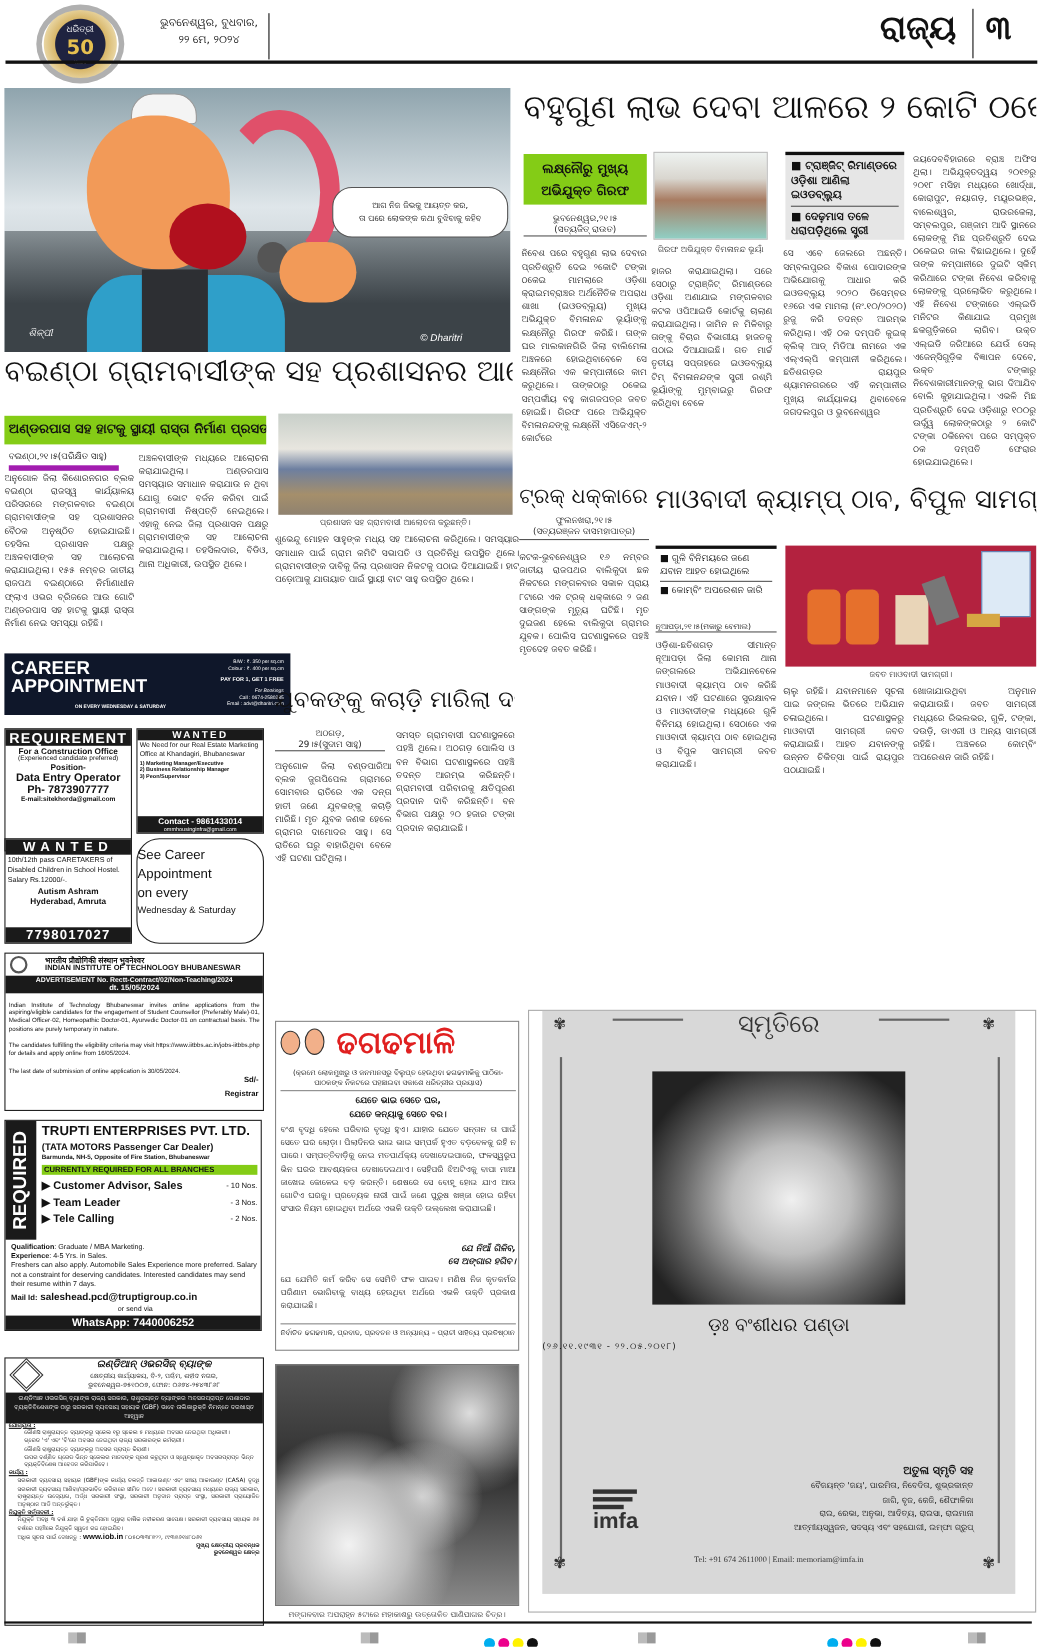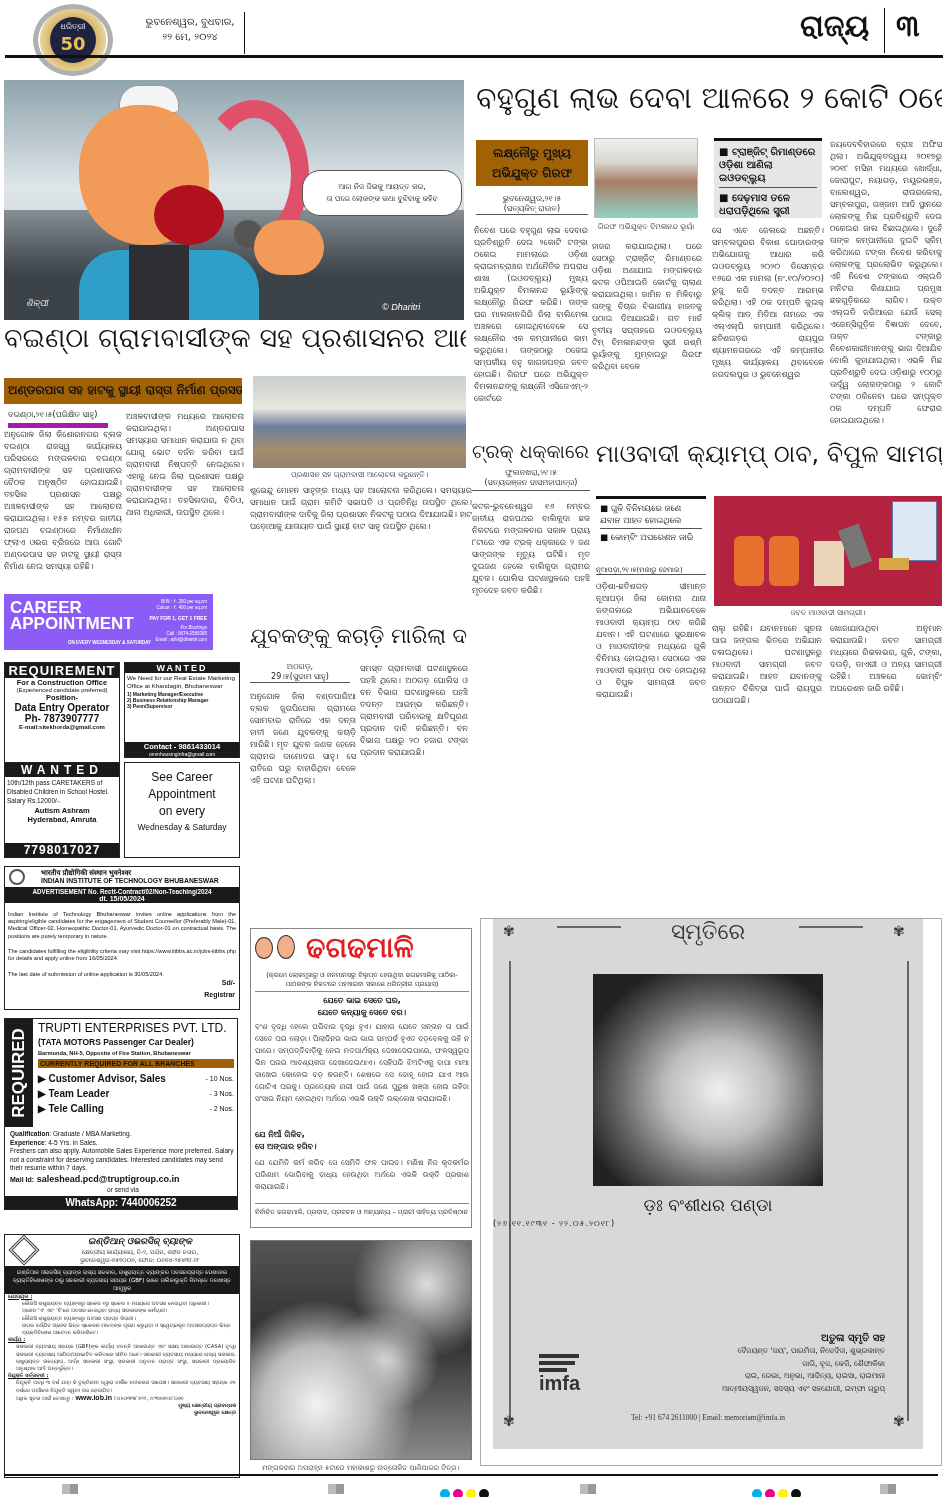--- a/index.html
+++ b/index.html
@@ -1,21 +1,21 @@
 <!DOCTYPE html>
 <html><head>
 <meta charset="utf-8">
 <style>
 *{box-sizing:border-box;margin:0;padding:0}
 body{width:945px;height:1497px;background:#fff;font-family:"DejaVu Sans",sans-serif;color:#111;position:relative;overflow:hidden}
 .abs{position:absolute}
 .rule{background:#111}
 .txt{font-size:8.2px;line-height:12px;text-align:justify;color:#222;overflow:hidden}
 .hd{font-family:"DejaVu Sans",sans-serif;font-weight:400;color:#111;white-space:nowrap;overflow:hidden}
-.gray{background:#a16207}
+.gray{background:#84cc16}
 .dark{background:#1a1a1a;color:#fff}
 .box{border:1.5px solid #222}
 .photo{background:linear-gradient(135deg,#8a9a8a,#cfd6cf 40%,#a08a70 70%,#6a7a8a)}
 .byline{font-size:8px;text-align:center;color:#222}
 .caption{font-size:7.5px;text-align:center;color:#333}
 .bullet-box{background:#e6e6e6;border-top:3px solid #111}
 .en{font-family:"Liberation Sans",sans-serif}
 .dot{display:inline-block;width:10px;height:10px;border-radius:50%;margin-right:3px}
 .grayblk{display:inline-block;width:16px;height:10px;background:linear-gradient(90deg,#bbb 50%,#999 50%)}
 </style>
@@ -73,21 +73,21 @@
 
 <article>
   <h2 class="abs hd" style="left:472px;top:440px;width:122px;font-size:19px;">ଟ୍ରକ୍ ଧକ୍କାରେ ୨ ମୃତ</h2>
   <div class="abs byline" style="left:472px;top:468px;width:118px;border-bottom:1px solid #555;padding-bottom:2px;">
     <div>ଫୁଲନଖରା,୨୧।୫</div>
     <div>(ସତ୍ୟରଞ୍ଜନ ଦାସମହାପାତ୍ର)</div>
   </div>
   <div class="abs txt" style="left:472px;top:500px;width:118px;height:390px;">କଟକ-ଭୁବନେଶ୍ୱର ୧୬ ନମ୍ବର ଜାତୀୟ ରାଜପଥର ବାଲିକୁଦା ଛକ ନିକଟରେ ମଙ୍ଗଳବାର ସକାଳ ପ୍ରାୟ ୮ଟାରେ ଏକ ଟ୍ରକ୍ ଧକ୍କାରେ ୨ ଜଣ ସାଙ୍ଗଙ୍କ ମୃତ୍ୟୁ ଘଟିଛି। ମୃତ ଦୁଇଜଣ ହେଲେ ବାଲିକୁଦା ଗ୍ରାମର ଯୁବକ। ପୋଲିସ ଘଟଣାସ୍ଥଳରେ ପହଞ୍ଚି ମୃତଦେହ ଜବତ କରିଛି।</div>
 </article>
 
-<aside class="abs" style="left:4px;top:594px;width:209px;height:56px;background:#8b5cf6;color:#fff;">
+<aside class="abs" style="left:4px;top:594px;width:260px;height:56px;background:#0f172a;color:#fff;">
   <div class="en" style="position:absolute;left:6px;top:4px;font-size:17px;font-weight:bold;">CAREER</div>
   <div class="en" style="position:absolute;left:6px;top:20px;font-size:17px;font-weight:bold;">APPOINTMENT</div>
   <div class="en" style="position:absolute;left:64px;top:46px;font-size:4.5px;font-weight:bold;">ON EVERY WEDNESDAY &amp; SATURDAY</div>
   <div class="en" style="position:absolute;right:6px;top:5px;font-size:4.5px;text-align:right;line-height:6px;">
     <div>B/W : ₹. 350 per sq.cm</div>
     <div>Colour : ₹. 400 per sq.cm</div>
     <div style="font-size:5px;font-weight:bold;margin-top:4px;">PAY FOR 1, GET 1 FREE</div>
     <div style="margin-top:4px;font-style:italic;">For Bookings</div>
     <div>Call : 0674-2580385</div>
     <div>Email : advt@dharitri.com</div>
@@ -117,21 +117,21 @@
 </aside>
 
 <aside class="abs box en" style="left:4px;top:762px;width:116px;height:96px;">
   <div class="dark" style="font-size:12px;font-weight:bold;text-align:center;letter-spacing:5px;">WANTED</div>
   <div style="font-size:6.5px;line-height:9px;padding:1px 2px;">10th/12th pass CARETAKERS of Disabled Children in School Hostel. Salary Rs.12000/-.</div>
   <div style="font-size:7.5px;font-weight:bold;text-align:center;">Autism Ashram</div>
   <div style="font-size:7.5px;font-weight:bold;text-align:center;">Hyderabad, Amruta</div>
   <div class="dark" style="position:absolute;left:0;bottom:0;width:100%;font-size:12px;font-weight:bold;text-align:center;letter-spacing:1px;">7798017027</div>
 </aside>
 
-<aside class="abs box en" style="left:124px;top:762px;width:116px;height:96px;text-align:center;padding-top:6px;">
+<aside class="abs box en" style="left:124px;top:762px;width:116px;height:96px;padding-top:6px;border-radius:21px;">
   <div style="font-size:12px;line-height:17px;">See Career</div>
   <div style="font-size:12px;line-height:17px;">Appointment</div>
   <div style="font-size:12px;line-height:17px;">on every</div>
   <div style="font-size:8.5px;line-height:14px;">Wednesday &amp; Saturday</div>
 </aside>
 
 <aside class="abs box en" style="left:4px;top:866px;width:236px;height:144px;">
   <div style="position:absolute;left:4px;top:2px;width:16px;height:16px;border-radius:50%;border:2px solid #555;"></div>
   <div style="position:absolute;left:36px;top:1px;font-size:7px;font-weight:bold;">भारतीय प्रौद्योगिकी संस्थान भुवनेश्वर</div>
   <div style="position:absolute;left:36px;top:10px;font-size:6.8px;font-weight:bold;white-space:nowrap;">INDIAN INSTITUTE OF TECHNOLOGY BHUBANESWAR</div>
@@ -143,21 +143,21 @@
   <div style="position:absolute;left:3px;top:81px;width:228px;font-size:5.6px;line-height:7.2px;text-align:justify;">The candidates fulfilling the eligibility criteria may visit https://www.iitbbs.ac.in/jobs-iitbbs.php for details and apply online from 16/05/2024.</div>
   <div style="position:absolute;left:3px;top:104px;width:190px;font-size:5.6px;line-height:7.2px;">The last date of submission of online application is 30/05/2024.</div>
   <div style="position:absolute;right:4px;top:112px;font-size:7px;font-weight:bold;">Sd/-</div>
   <div style="position:absolute;right:4px;top:124px;font-size:7px;font-weight:bold;">Registrar</div>
 </aside>
 
 <aside class="abs box en" style="left:4px;top:1018px;width:234px;height:192px;">
   <div class="dark" style="position:absolute;left:0;top:0;width:28px;height:108px;display:flex;align-items:center;justify-content:center;">
     <span style="transform:rotate(-90deg);font-size:17px;font-weight:bold;white-space:nowrap;">REQUIRED</span>
   </div>
-  <div style="position:absolute;left:33px;top:2px;font-size:12px;font-weight:normal;white-space:nowrap;">TRUPTI ENTERPRISES PVT. LTD.</div>
+  <div style="position:absolute;left:33px;top:2px;font-size:12px;font-weight:bold;white-space:nowrap;">TRUPTI ENTERPRISES PVT. LTD.</div>
   <div style="position:absolute;left:33px;top:18px;font-size:8.5px;font-weight:bold;white-space:nowrap;">(TATA MOTORS Passenger Car Dealer)</div>
   <div style="position:absolute;left:33px;top:31px;font-size:5.7px;font-weight:bold;white-space:nowrap;">Barmunda, NH-5, Opposite of Fire Station, Bhubaneswar</div>
   <div class="gray" style="position:absolute;left:33px;top:40px;width:196px;font-size:7px;font-weight:bold;padding:1px 2px;">CURRENTLY REQUIRED FOR ALL BRANCHES</div>
   <div style="position:absolute;left:33px;top:52px;width:196px;">
     <div style="display:flex;justify-content:space-between;font-size:10px;font-weight:bold;line-height:15px;">
         <span>▶ <span>Customer Advisor, Sales</span></span>
         <span style="font-size:7px;font-weight:normal;">- 10 Nos.</span>
       </div>
     <div style="display:flex;justify-content:space-between;font-size:10px;font-weight:bold;line-height:15px;">
         <span>▶ <span>Team Leader</span></span>
@@ -215,21 +215,21 @@
     <div style="position:absolute;left:0;top:4px;width:18px;height:22px;border-radius:50%;background:#f2b08a;border:1px solid #333;"></div>
     <div style="position:absolute;left:22px;top:2px;width:18px;height:24px;border-radius:50%;background:#f2b08a;border:1px solid #333;"></div>
   </div>
   <div style="position:absolute;left:55px;top:2px;font-size:28px;font-weight:bold;color:#e02020;">ଢଗଢମାଳି</div>
   <div style="position:absolute;left:4px;top:42px;width:214px;font-size:6.6px;line-height:9px;text-align:center;border-bottom:1px solid #888;padding-bottom:2px;">(କ୍ରମେ ଲୋକମୁଖରୁ ଓ ଜନମାନସରୁ ବିଲୁପ୍ତ ହେଉଥିବା ଢଗଢମାଳିକୁ ପାଠିକା-ପାଠକଙ୍କ ନିକଟରେ ପହଞ୍ଚାଇବା ସକାଶେ ଧରିତ୍ରୀର ପ୍ରୟାସ)</div>
   <div style="position:absolute;left:4px;top:66px;width:214px;font-size:8px;line-height:12px;text-align:center;font-weight:bold;">
     <div>ଯେତେ ଭାଇ ସେତେ ଘର,</div>
     <div>ଯେତେ କନ୍ୟାକୁ ସେତେ ବର।</div>
   </div>
   <div class="txt" style="position:absolute;left:4px;top:92px;width:214px;height:108px;font-size:7.4px;line-height:12px;">ବଂଶ ବୃଦ୍ଧି ହେଲେ ପରିବାର ବୃଦ୍ଧି ହୁଏ। ଯାହାର ଯେତେ ସନ୍ତାନ ତା ପାଇଁ ସେତେ ଘର ଲୋଡ଼ା। ପିଲାଦିନର ଭାଇ ଭାଇ ସମ୍ପର୍କ ହୁଏତ ବଡ଼ବେଳକୁ ରହି ନ ପାରେ। ସମ୍ପତ୍ତିବାଡ଼ିକୁ ନେଇ ମତପାର୍ଥକ୍ୟ ଦେଖାଦେଇପାରେ, ଫଳସ୍ୱରୂପ ଭିନ ଘରର ଆବଶ୍ୟକତା ଦେଖାଦେଇଥାଏ। ସେହିପରି ଝିଅଟିଏକୁ ବାପା ମାଆ ଜାଖେଇ କୋଳେଇ ବଡ଼ କରନ୍ତି। ଶେଷରେ ସେ ବୋହୂ ହୋଇ ଯାଏ ଆଉ ଗୋଟିଏ ଘରକୁ। ପ୍ରତ୍ୟେକ ନାରୀ ପାଇଁ ଜଣେ ପୁରୁଷ ଖଞ୍ଜା ହୋଇ ରହିବା ସଂସାର ନିୟମ ହୋଇଥିବା ଅର୍ଥରେ ଏଭଳି ଉକ୍ତି ଉଲ୍ଲେଖ କରାଯାଇଛି।</div>
-  <div style="position:absolute;left:4px;top:200px;width:214px;font-size:8px;line-height:12px;text-align:left;font-weight:bold;">
+  <div style="position:absolute;left:4px;top:200px;width:214px;font-size:8px;line-height:12px;text-align:right;font-weight:bold;font-style:italic;">
     <div>ଯେ ନିଆଁ ଗିଳିବ,</div>
     <div>ସେ ଅଙ୍ଗାର ହଗିବ।</div>
   </div>
   <div class="txt" style="position:absolute;left:4px;top:228px;width:214px;height:38px;font-size:7.4px;line-height:12px;">ଯେ ଯେମିତି କର୍ମ କରିବ ସେ ସେମିତି ଫଳ ପାଇବ। ମଣିଷ ନିଜ କୃତକର୍ମର ପରିଣାମ ଭୋଗିବାକୁ ବାଧ୍ୟ ହେଉଥିବା ଅର୍ଥରେ ଏଭଳି ଉକ୍ତି ପ୍ରକାଶ କରାଯାଇଛି।</div>
   <div style="position:absolute;left:4px;top:274px;width:214px;font-size:6.6px;border-top:1px solid #888;padding-top:4px;white-space:nowrap;overflow:hidden;">ନିର୍ବାଚିତ ଢଗଢମାଳି, ପ୍ରବାଦ, ପ୍ରବଚନ ଓ ଅନ୍ୟାନ୍ୟ – ପ୍ରାଚୀ ସାହିତ୍ୟ ପ୍ରତିଷ୍ଠାନ</div>
 </section>
 
 <section>
   <div class="abs" style="left:250px;top:1240px;width:222px;height:220px;background:radial-gradient(ellipse at 30% 75%,#f2f2f2 0%,#bbb 25%,transparent 45%),radial-gradient(ellipse at 60% 55%,#e6e6e6 0%,transparent 30%),radial-gradient(ellipse at 80% 20%,#ddd 0%,transparent 30%),linear-gradient(180deg,#555 0%,#2e2e2e 45%,#8a8a8a 100%);border:1px solid #777;"></div>
   <div class="abs caption" style="left:250px;top:1464px;width:222px;font-size:7px;">ମଙ୍ଗଳବାର ଅପରାହ୍ନ ୫ଟାରେ ମହାକାଶରୁ ଉତ୍ତୋଳିତ ପାଣିପାଗର ଚିତ୍ର।</div>

